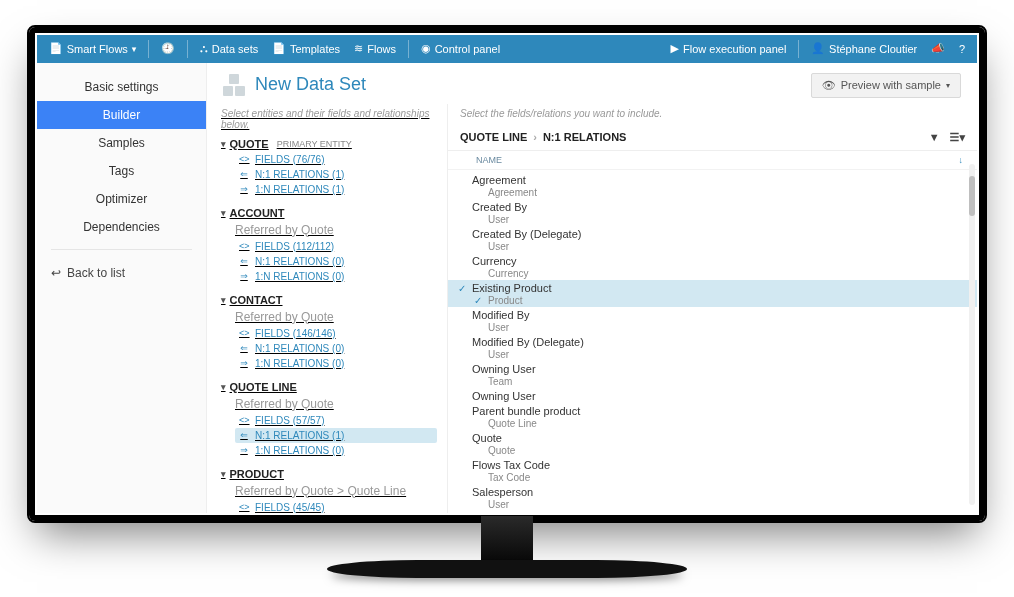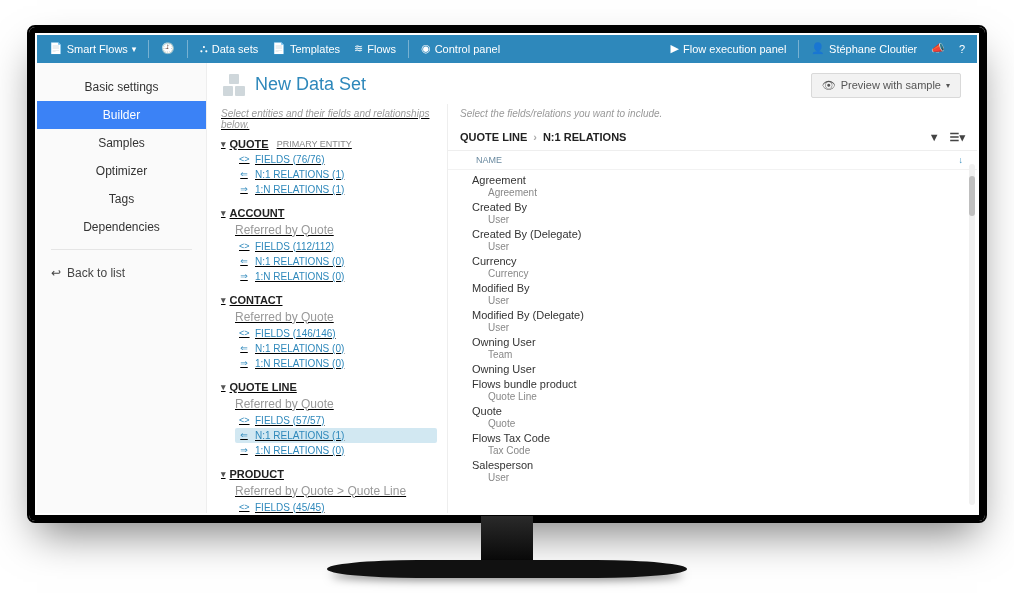--- a/index.html
+++ b/index.html
@@ -157,22 +157,22 @@
       <div class="tb-item">
           <span>?</span>
         </div>
     </div>
 
     <div class="body">
       <div class="sidebar" id="sidebar">
           <div class="item">Basic settings</div>
           <div class="item active">Builder</div>
           <div class="item">Samples</div>
+          <div class="item">Tags</div>
           <div class="item">Optimizer</div>
-          <div class="item">Tags</div>
           <div class="item">Dependencies</div>
           <div class="sep"></div>
           <div class="back">
             <span>↩</span>
             <span>Back to list</span>
           </div>
         </div>
 
       <div class="main">
         <div class="main-header">
@@ -286,25 +286,26 @@
             </div>
             <div class="col-hdr">
               <span>NAME</span>
               <span style="color:#2e88bb">↓</span>
             </div>
             <div class="list" id="detailList">
                 <div class="li"><span>Agreement</span><span class="child">Agreement</span></div>
                 <div class="li"><span>Created By</span><span class="child">User</span></div>
                 <div class="li"><span>Created By (Delegate)</span><span class="child">User</span></div>
                 <div class="li"><span>Currency</span><span class="child">Currency</span></div>
+                <div class="li selected"><span class="check">✓</span><span>Existing Product</span><span class="child"><span class="check">✓</span>Product</span></div>
                 <div class="li"><span>Modified By</span><span class="child">User</span></div>
                 <div class="li"><span>Modified By (Delegate)</span><span class="child">User</span></div>
                 <div class="li"><span>Owning User</span><span class="child">Team</span></div>
                 <div class="li"><span>Owning User</span></div>
-                <div class="li"><span>Flows bundle product</span><span class="child">Quote Line</span></div>
+                <div class="li"><span>Parent bundle product</span><span class="child">Quote Line</span></div>
                 <div class="li"><span>Quote</span><span class="child">Quote</span></div>
                 <div class="li"><span>Flows Tax Code</span><span class="child">Tax Code</span></div>
                 <div class="li"><span>Salesperson</span><span class="child">User</span></div>
                 <div class="li"></div>
               </div>
             <div class="scrollbar-fake">
                 <div class="thumb"></div>
               </div>
           </div>
         </div>

